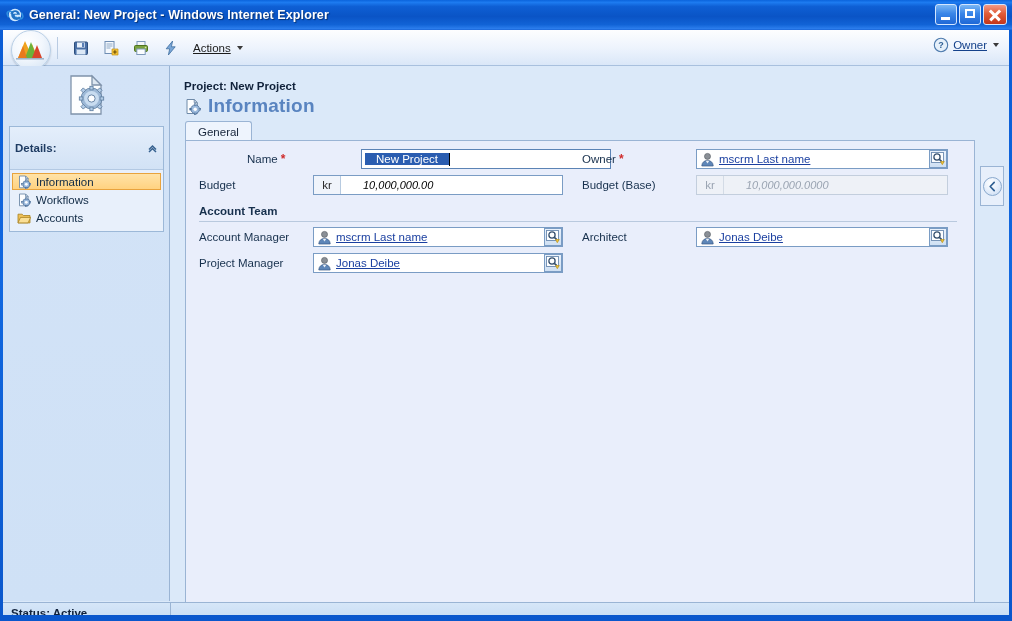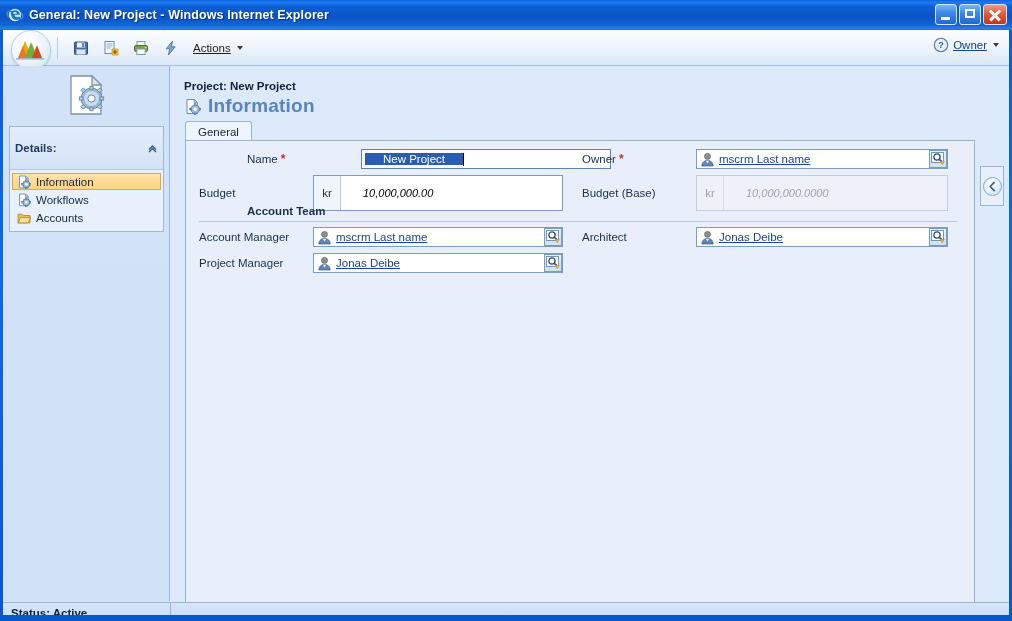--- a/index.html
+++ b/index.html
@@ -354,36 +354,36 @@
     color: #000;
     padding: 0 3px;
     overflow: hidden;
   }
   .tbox.focused {
     border: 1px solid #5b83b5;
   }
   .selected-text {
     background: #2a5db0;
     color: #ffffff;
-    padding: 0 18px;
+    padding: 0 11px;
     text-align: center;
   }
   .caret-bar {
     display: inline-block;
     width: 1px;
     height: 13px;
     background: #000;
     vertical-align: middle;
     margin-left: 0px;
   }
 
   
   .money {
     box-sizing: border-box;
-    height: 36px;
+    height: 20px;
     border: 1px solid #7a9cc4;
     background: #fff;
     display: flex;
     align-items: stretch;
     overflow: hidden;
   }
   .money .sym {
     width: 26px;
     background: #f0f4fb;
     border-right: 1px solid #b7cae0;
@@ -447,21 +447,20 @@
     position: relative;
     box-sizing: border-box;
     cursor: default;
   }
 
   .section-hd {
     position: absolute;
     font-size: 11.5px;
     font-weight: bold;
     color: #17304d;
-    margin-left: 48px;
   }
   .section-rule {
     position: absolute;
     height: 1px;
     background: #b9c9de;
   }
 
   
   .rightstrip {
     position: absolute;

